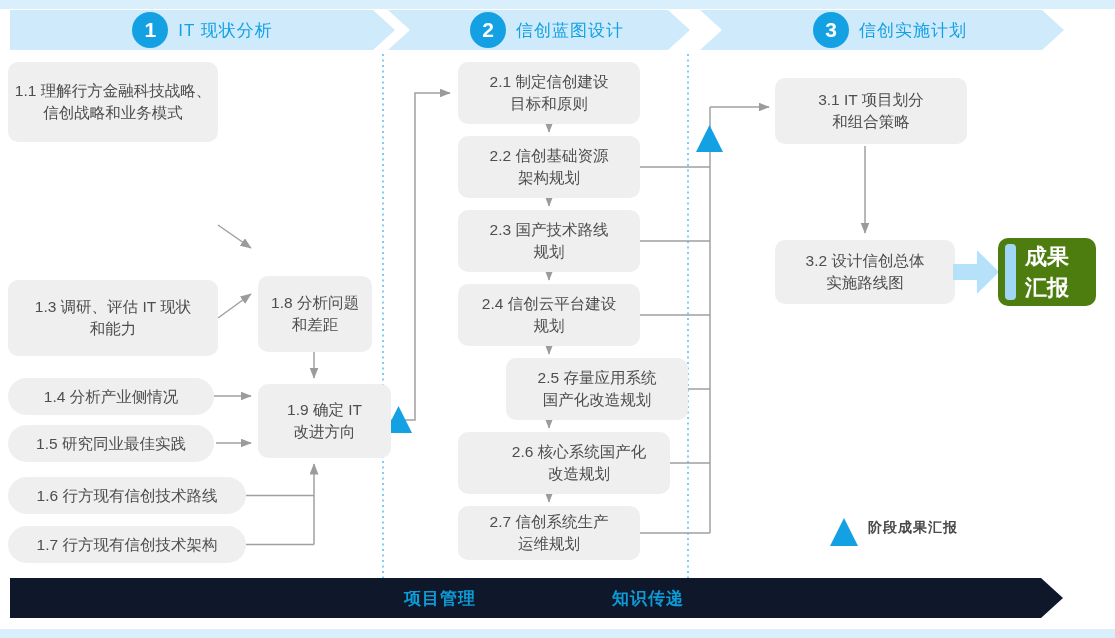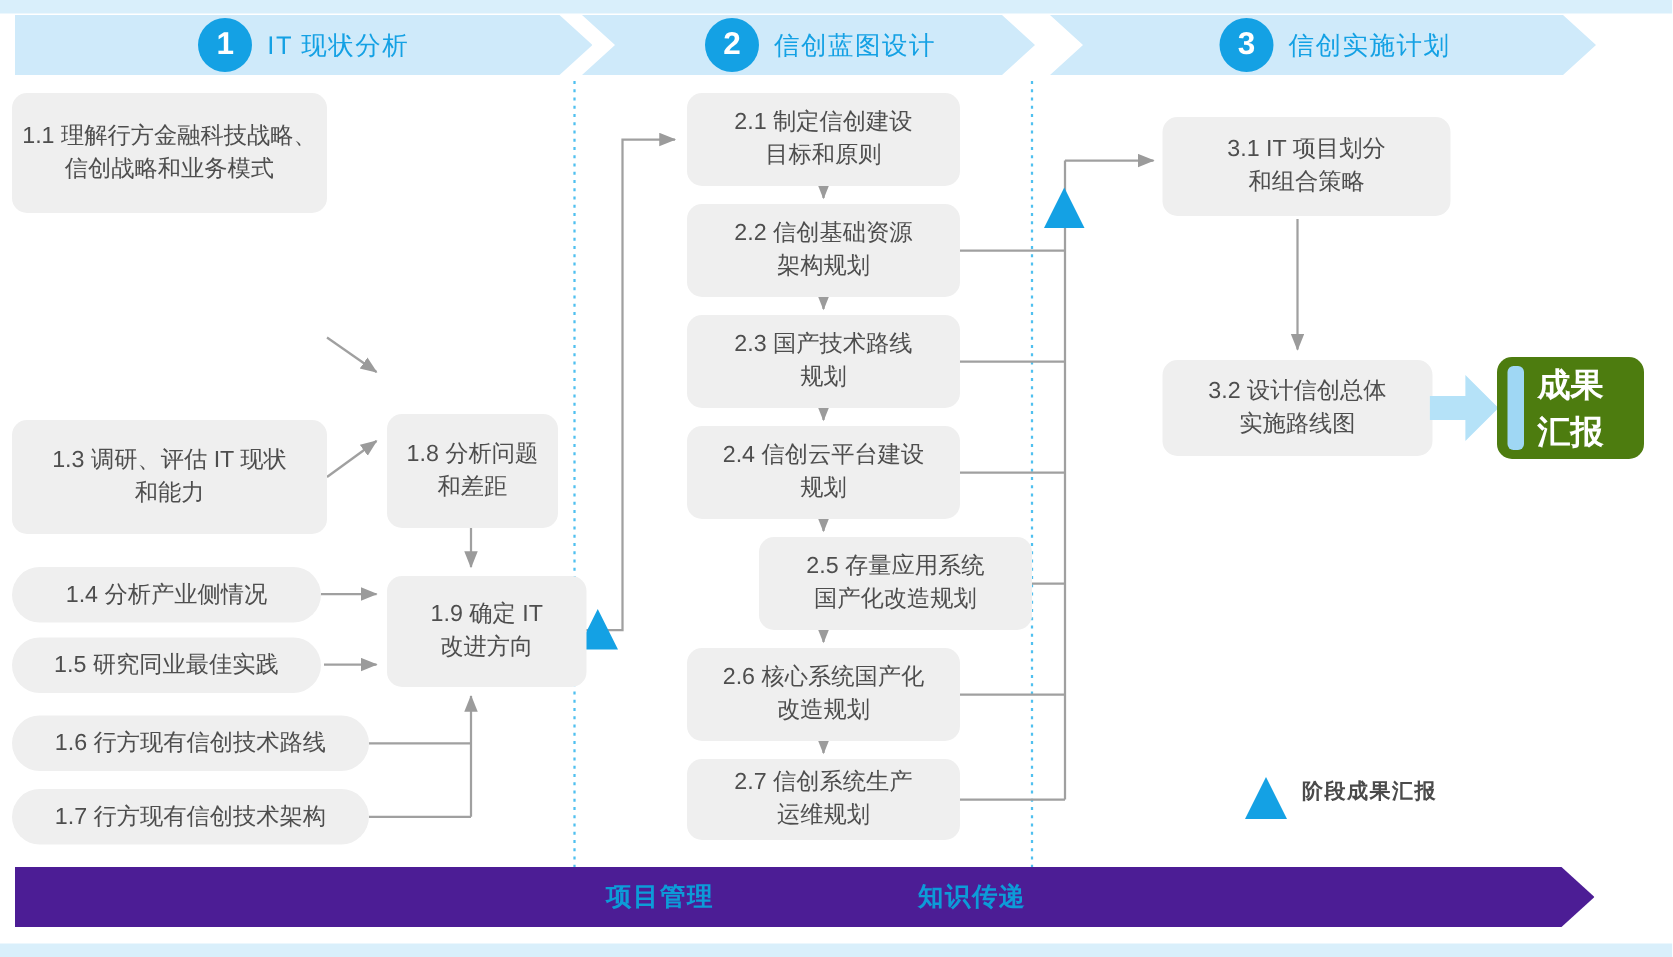--- a/index.html
+++ b/index.html
@@ -23,21 +23,21 @@
   .result{background:#4d7c0f;color:#fff;font-weight:bold;font-size:22px;border-radius:10px;}
   .result-stripe{position:absolute;left:7px;top:6px;bottom:6px;width:11px;
                  background:#9fd7f4;border-radius:4px;}
   .result .nt{position:relative;}
 
   svg.layer{position:absolute;left:0;top:0;z-index:1;}
 
   .block-arrow{position:absolute;left:953px;top:250px;width:46px;height:44px;background:#b5e2f8;
     clip-path:polygon(0 32%,52% 32%,52% 0,100% 50%,52% 100%,52% 68%,0 68%);z-index:2;}
 
-  .bottom-banner{position:absolute;left:10px;top:578px;width:1053px;height:40px;background:#4c1d95;
+  .bottom-banner{position:absolute;left:10px;top:578px;width:1053px;height:40px;background:#0f172a;
     clip-path:polygon(0 0,1031px 0,1053px 50%,1031px 100%,0 100%);z-index:2;}
   .bottom-label{position:absolute;top:50%;transform:translate(-50%,-50%);
     color:#0d9bd8;font-weight:bold;font-size:17px;letter-spacing:1px;}
   .bl-project{left:430px;} .bl-knowledge{left:638px;}
 
   .legend-label{position:absolute;left:868px;top:519px;color:#4a4a4a;
     font-weight:bold;font-size:14px;letter-spacing:1px;z-index:2;}
 </style>
 </head>
 <body>
@@ -145,21 +145,21 @@
 规划</span>
     </div>
   <div class="node" style="left:458px;top:284px;width:182px;height:62px;">
     <span class="nt">2.4 信创云平台建设
 规划</span>
     </div>
   <div class="node" style="left:458px;top:358px;width:182px;height:62px;margin-left:48px;">
     <span class="nt">2.5 存量应用系统
 国产化改造规划</span>
     </div>
-  <div class="node" style="left:458px;top:432px;width:182px;height:62px;">
+  <div class="node" style="left:458px;top:432px;width:182px;height:62px;padding-left:30px;">
     <span class="nt">2.6 核心系统国产化
 改造规划</span>
     </div>
   <div class="node" style="left:458px;top:506px;width:182px;height:54px;">
     <span class="nt">2.7 信创系统生产
 运维规划</span>
     </div>
 
   <div class="node" style="left:775px;top:78px;width:192px;height:66px;">
     <span class="nt">3.1 IT 项目划分

